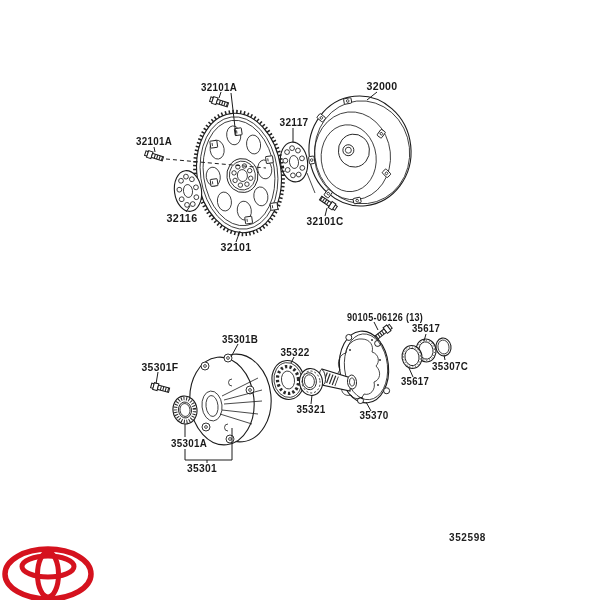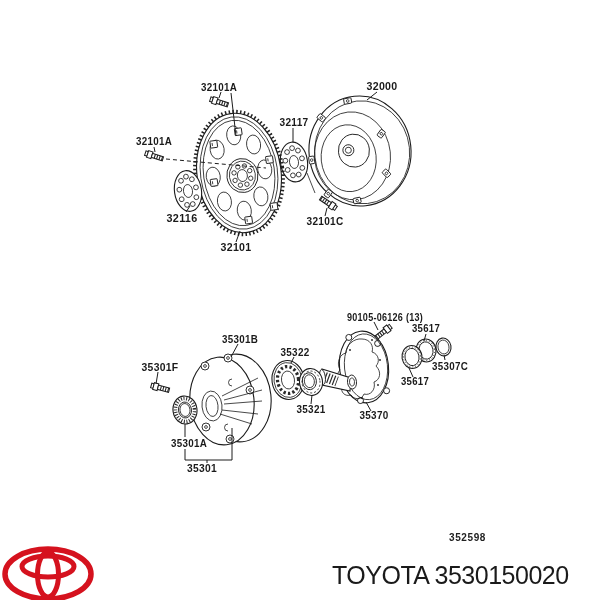--- a/index.html
+++ b/index.html
@@ -316,15 +316,14 @@
     </g>
 
     <g fill="none">
       <ellipse cx="48" cy="574" rx="43" ry="25" stroke-width="5.5" stroke="#d5121e"></ellipse>
       <ellipse cx="48" cy="566.5" rx="26" ry="10.5" stroke-width="5" stroke="#d5121e"></ellipse>
       <ellipse cx="48" cy="574.5" rx="10.5" ry="22.5" stroke-width="5" stroke="#d5121e"></ellipse>
     </g>
   </svg>
 
   <div class="fig-code">352598</div>
-  <div class="caption"><span>TOYOTA</span> <span>3530150020</span></div>
 
 </div>
 
 </body></html>

